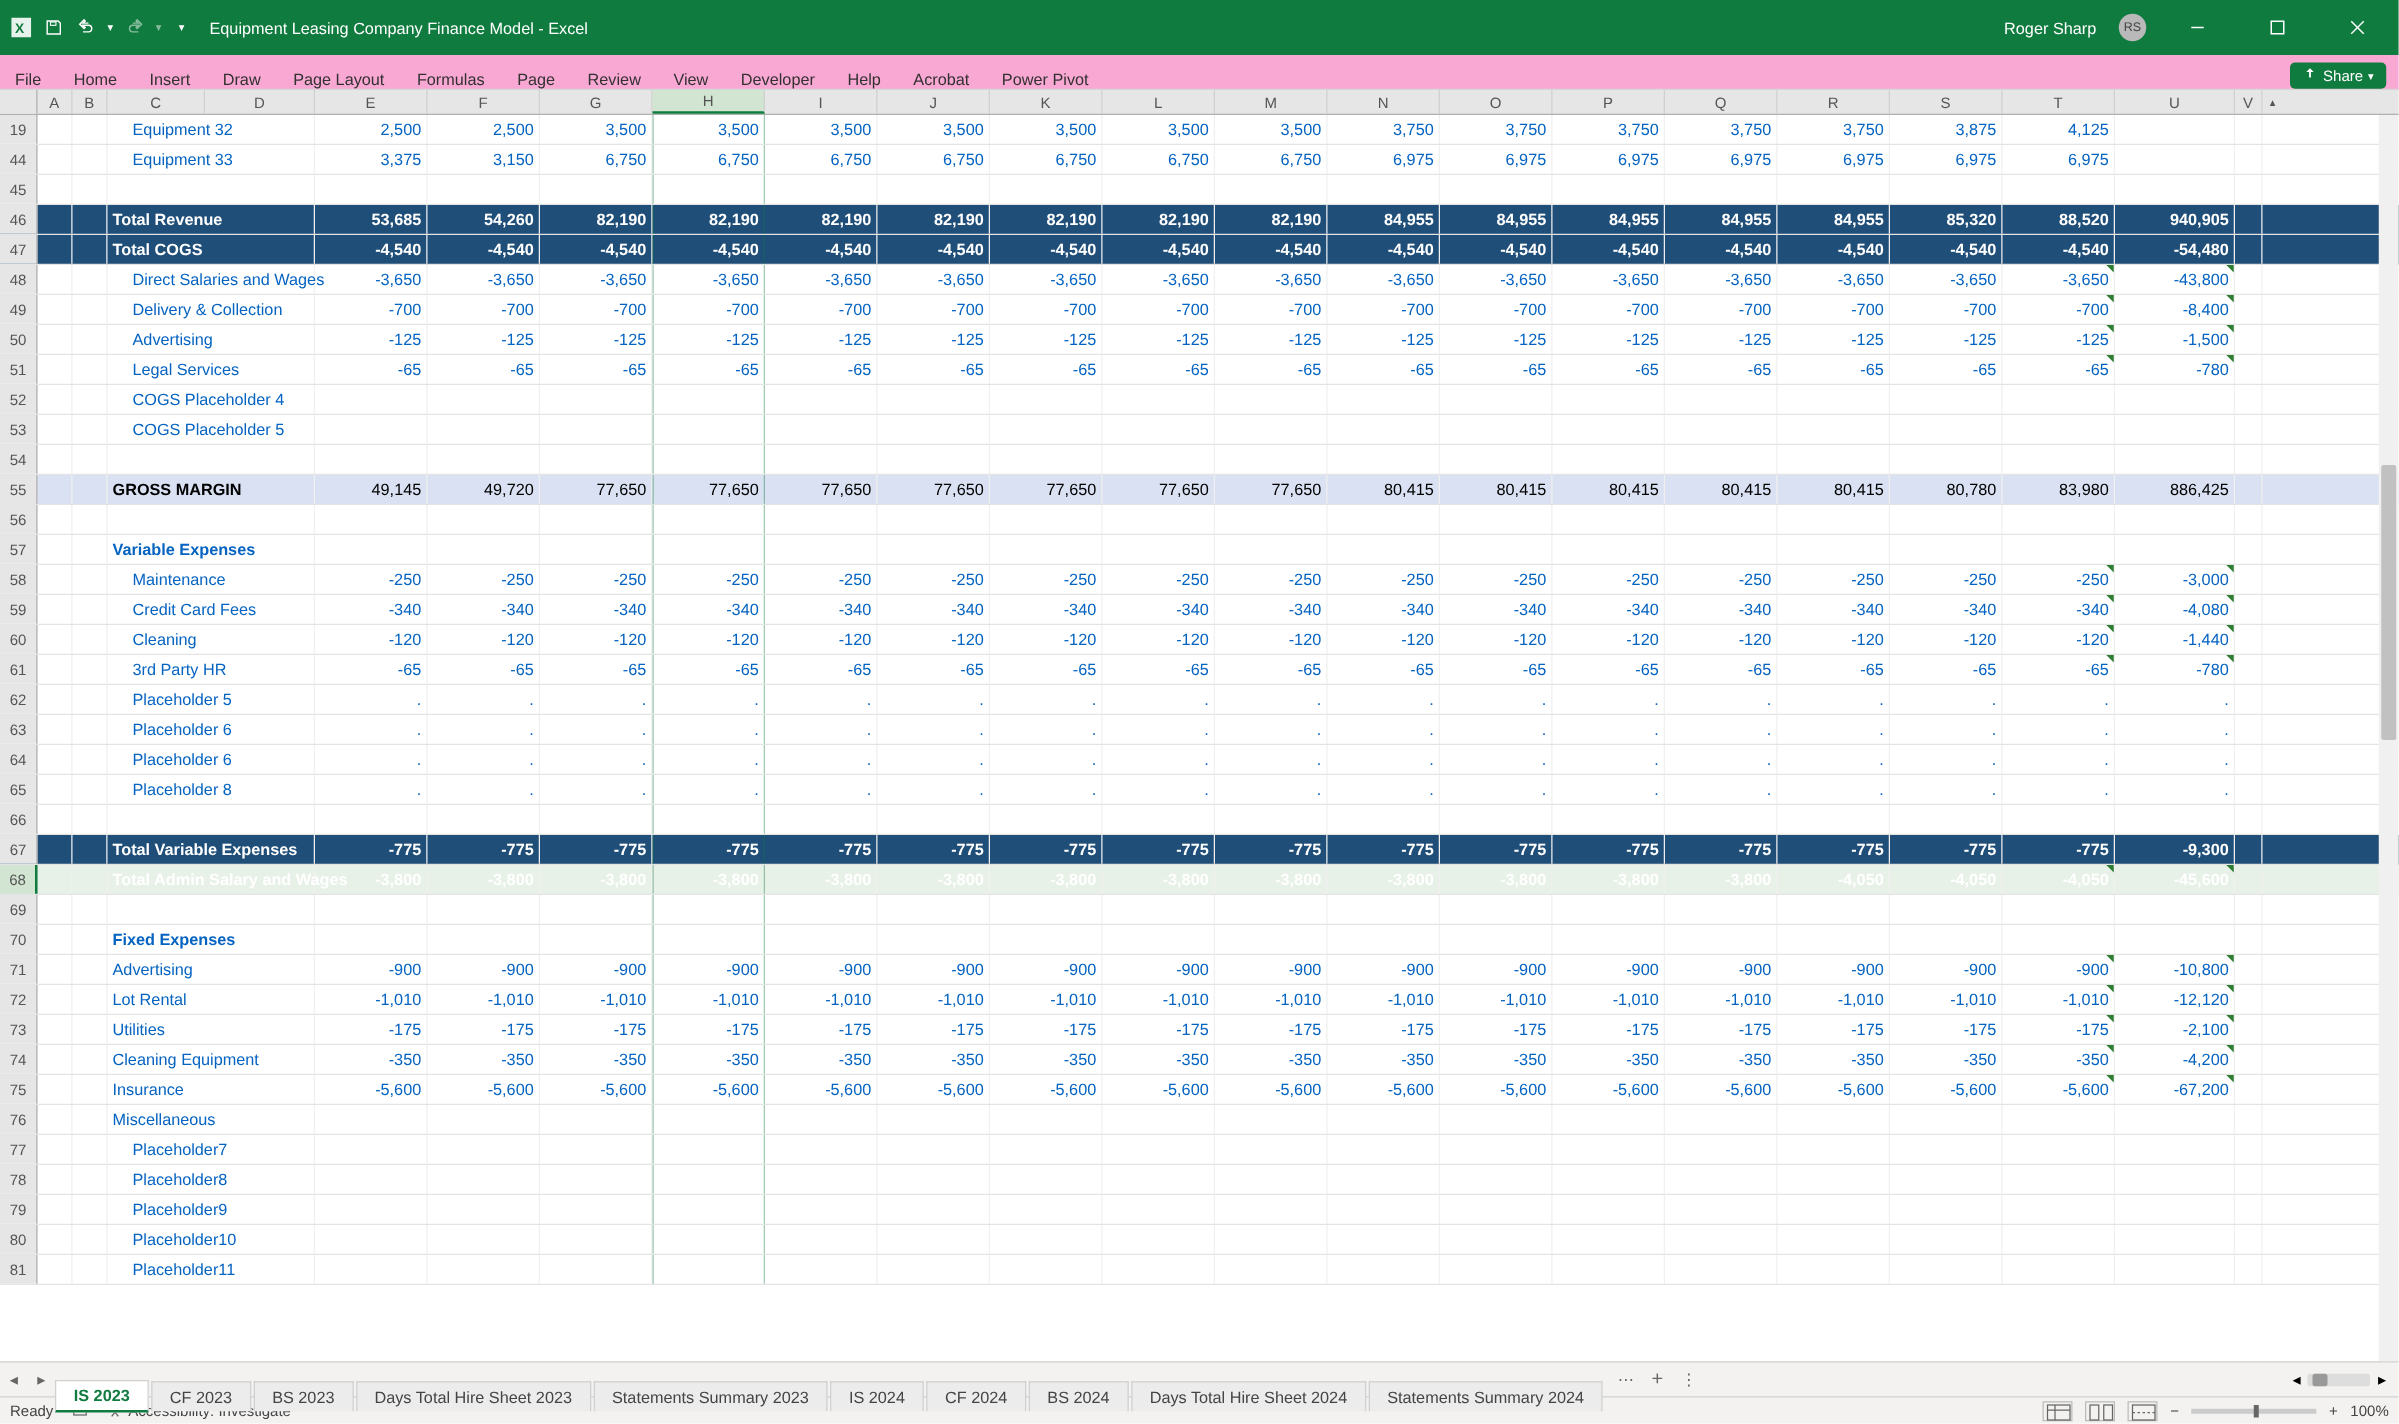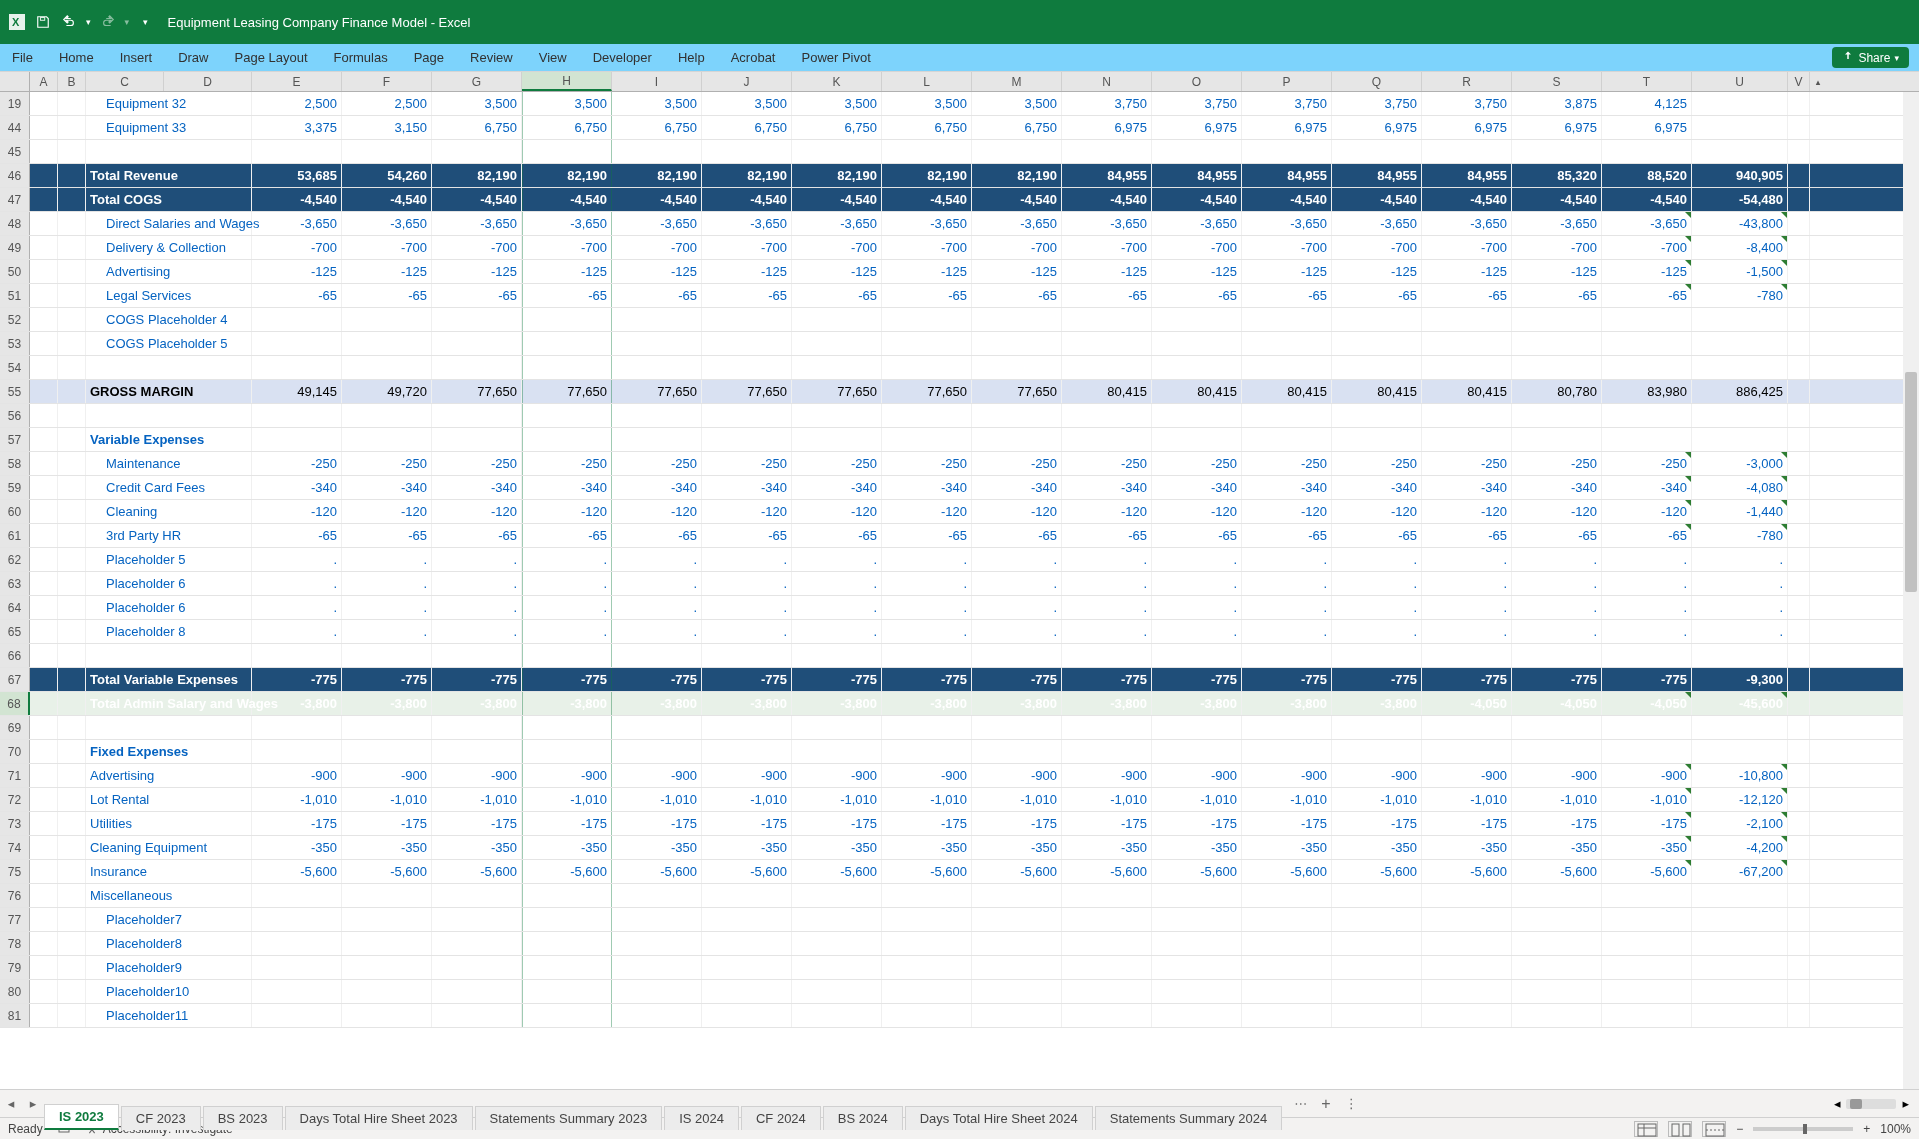--- a/index.html
+++ b/index.html
@@ -11,21 +11,21 @@
 .tb-icon { width: 18px; height: 18px; display: inline-flex; align-items: center; justify-content: center; }
 .tb-icon svg { fill: #fff; }
 .titlebar .docname { margin-left: 12px; font-size: 13px; }
 .titlebar .searchbox { margin-left: 160px; width: 460px; height: 30px; background: #126c3a; border: 1px solid #2a9457; border-radius: 4px; display: flex; align-items: center; padding: 0 10px; }
 .titlebar .searchbox input { background: transparent; border: none; outline: none; color: #d0e8d8; font-size: 13px; width: 100%; }
 .titlebar .right { margin-left: auto; display: flex; align-items: center; gap: 18px; padding-right: 10px; }
 .titlebar .avatar { width: 22px; height: 22px; border-radius: 50%; background: #b9b9b9; color: #444; font-size: 10px; display: flex; align-items: center; justify-content: center; }
 .win-btn { width: 46px; height: 44px; display: flex; align-items: center; justify-content: center; }
 
 
-.menubar { height: 28px; background: #7dd3fc; border-bottom: 1px solid #d5d5d5; display: flex; align-items: center; padding-left: 12px; gap: 26px; font-size: 13px; color: #323130; }
+.menubar { height: 28px; background: #f9a8d4; border-bottom: 1px solid #d5d5d5; display: flex; align-items: flex-end; padding-left: 12px; gap: 26px; font-size: 13px; color: #323130; }
 .menubar .share { margin-left: auto; margin-right: 10px; background: #0f7b3e; color: #fff; padding: 3px 10px; border-radius: 4px; font-size: 12px; display: flex; align-items: center; gap: 4px; }
 
 
 .colheaders { height: 20px; background: #e6e6e6; border-bottom: 1px solid #b0b0b0; display: flex; font-size: 12px; color: #555; }
 .colheaders .rownum-spacer { width: 30px; border-right: 1px solid #b0b0b0; background: #e6e6e6; }
 .colheaders .ch { border-right: 1px solid #d0d0d0; display: flex; align-items: center; justify-content: center; }
 .colheaders .ch.sel { background: #d2e4d2; border-bottom: 2px solid #0f7b3e; }
 
 
 .grid { position: relative; height: calc(1139px - 44px - 28px - 20px - 28px - 22px); overflow: hidden; }
@@ -42,21 +42,21 @@
 .row.navy .cell { color: #fff; font-weight: 600; }
 .row.navy .rownum { color: #555; }
 .row.lightblue { background: #d9e1f2; }
 .row.selrow { background: #e8f1e8; }
 .tri { position: relative; }
 .tri::after { content: ""; position: absolute; top: 0; right: 0; width: 0; height: 0; border-top: 6px solid #2e7d32; border-left: 6px solid transparent; }
 
 
 .tabstrip { height: 28px; background: #f3f2f1; border-top: 1px solid #d0d0d0; display: flex; align-items: center; font-size: 13px; }
 .tabstrip .tabnav { width: 22px; display: flex; align-items: center; justify-content: center; color: #666; }
-.tabstrip .tabs { display: flex; align-items: flex-end; height: 100%; margin-top: 24px; }
+.tabstrip .tabs { display: flex; align-items: center; height: 100%; margin-top: 24px; }
 .tab { padding: 4px 14px; border: 1px solid #d0d0d0; border-bottom: none; background: #ececec; margin-right: 2px; color: #444; position: relative; top: 1px; }
 .tab.active { background: #fff; border-bottom: 2px solid #0f7b3e; font-weight: 600; color: #0f7b3e; }
 .tabstrip .tabextra { display: flex; align-items: center; gap: 14px; margin-left: 10px; color: #666; }
 .tabstrip .scroll { margin-left: auto; display: flex; align-items: center; gap: 6px; padding-right: 10px; }
 .scroll-track { width: 50px; height: 10px; background: #ddd; border-radius: 2px; position: relative; }
 .scroll-thumb { width: 12px; height: 10px; background: #999; border-radius: 2px; position: absolute; left: 4px; }
 
 
 .statusbar { height: 22px; background: #f3f2f1; border-top: 1px solid #d0d0d0; display: flex; align-items: center; font-size: 12px; color: #444; padding: 0 8px; }
 .statusbar .right { margin-left: auto; display: flex; align-items: center; gap: 10px; }
@@ -115,20 +115,40 @@
       </span>
     <span style="color:#fff;font-size:9px;">▾</span>
     <span class="tb-icon" style="opacity:0.5">
         <svg viewBox="0 0 16 16" width="14" height="14">
           <path d="M6 4h5l-2-2 1-1 4 4-4 4-1-1 2-2H6a3 3 0 100 6h5" fill="none" stroke="#fff" stroke-width="1.3"></path>
         </svg>
       </span>
     <span style="color:#fff;font-size:9px;opacity:0.5;">▾</span>
     <span style="color:#fff;font-size:9px;margin-left:6px;">▾</span>
     <span class="docname">Equipment Leasing Company Finance Model  -  Excel</span>
+  </div>
+  <div class="right">
+    <span>Roger Sharp</span>
+    <span class="avatar">RS</span>
+    <span class="win-btn">
+        <svg width="12" height="12">
+          <line x1="1" y1="6" x2="11" y2="6" stroke="#fff" stroke-width="1.2"></line>
+        </svg>
+      </span>
+    <span class="win-btn">
+        <svg width="12" height="12">
+          <rect x="1" y="1" width="10" height="10" fill="none" stroke="#fff" stroke-width="1.2"></rect>
+        </svg>
+      </span>
+    <span class="win-btn">
+        <svg width="12" height="12">
+          <line x1="1" y1="1" x2="11" y2="11" stroke="#fff" stroke-width="1.2"></line>
+          <line x1="11" y1="1" x2="1" y2="11" stroke="#fff" stroke-width="1.2"></line>
+        </svg>
+      </span>
   </div>
 </div>
 
 <div class="menubar">
   <span>File</span>
   <span>Home</span>
   <span>Insert</span>
   <span>Draw</span>
   <span>Page Layout</span>
   <span>Formulas</span>

